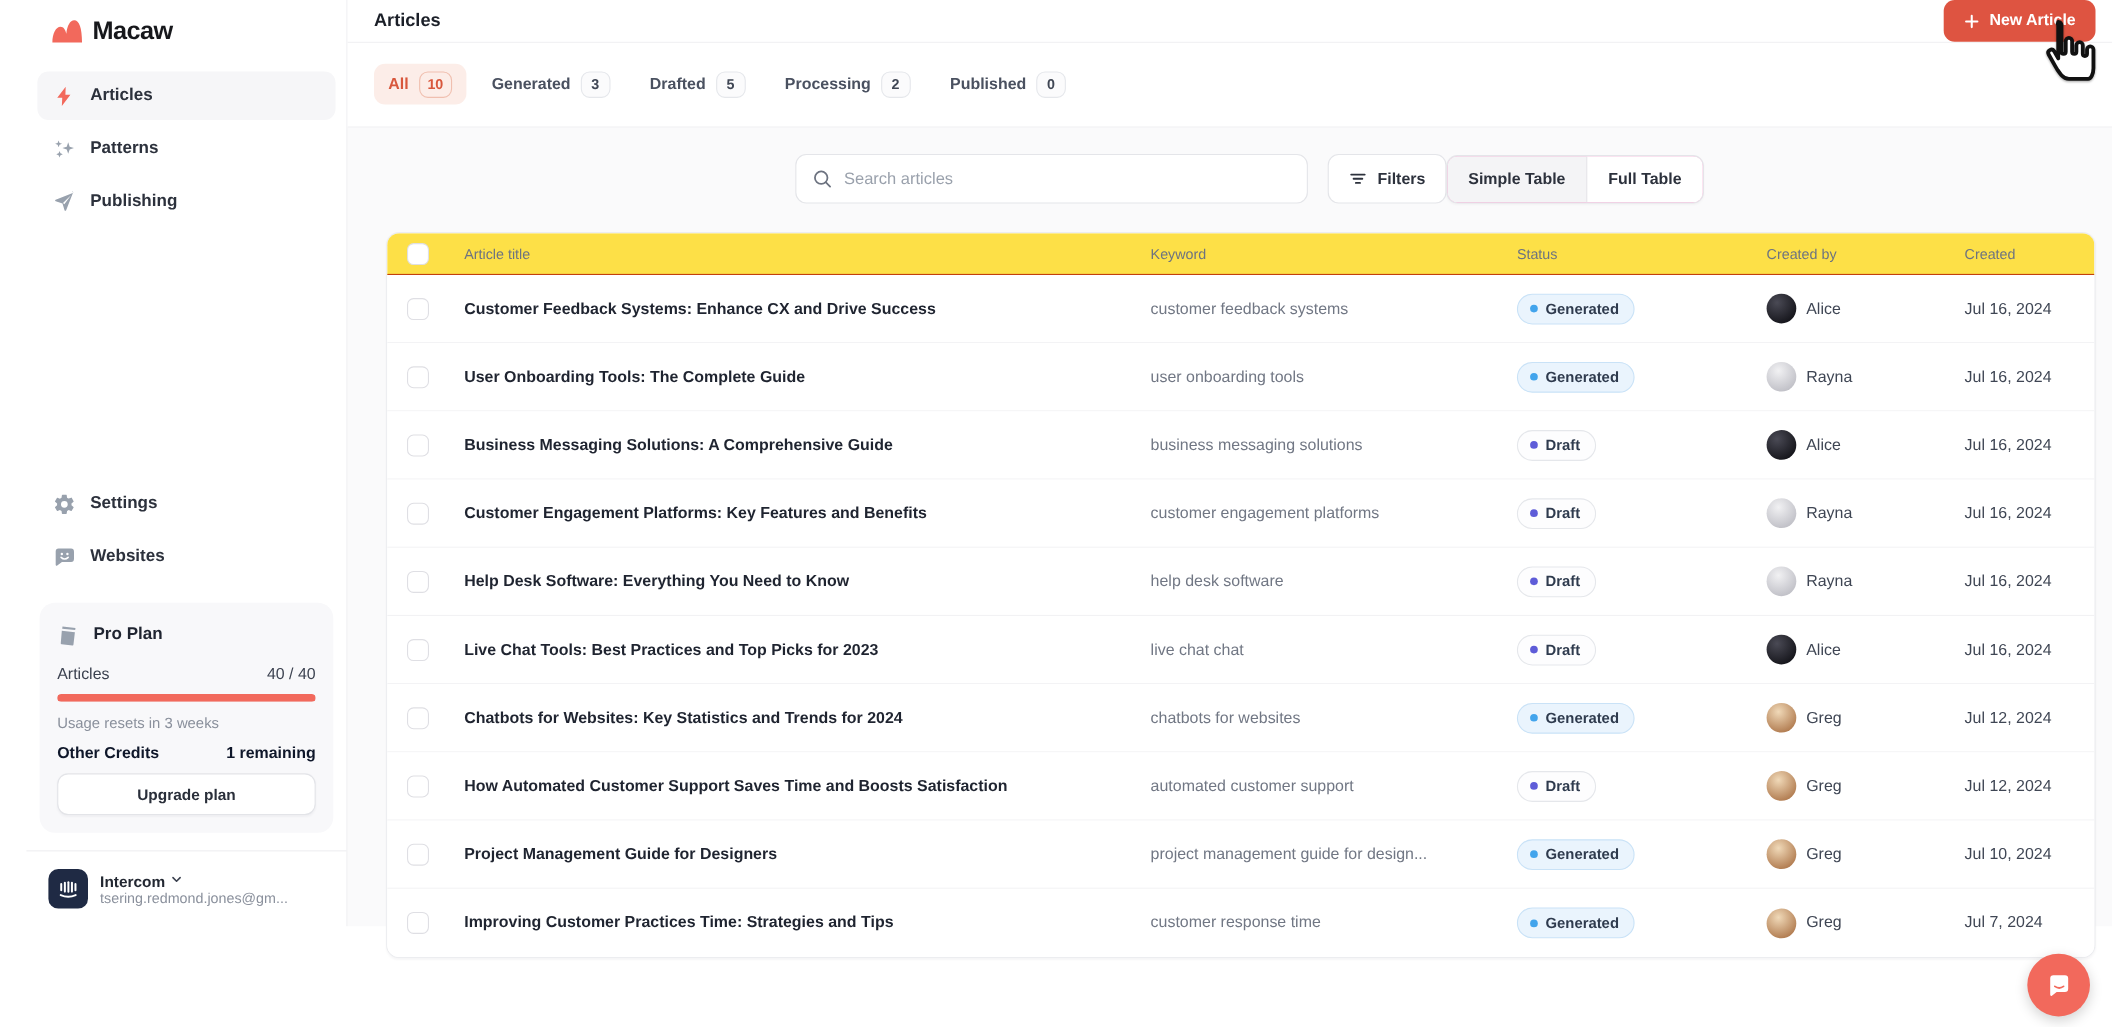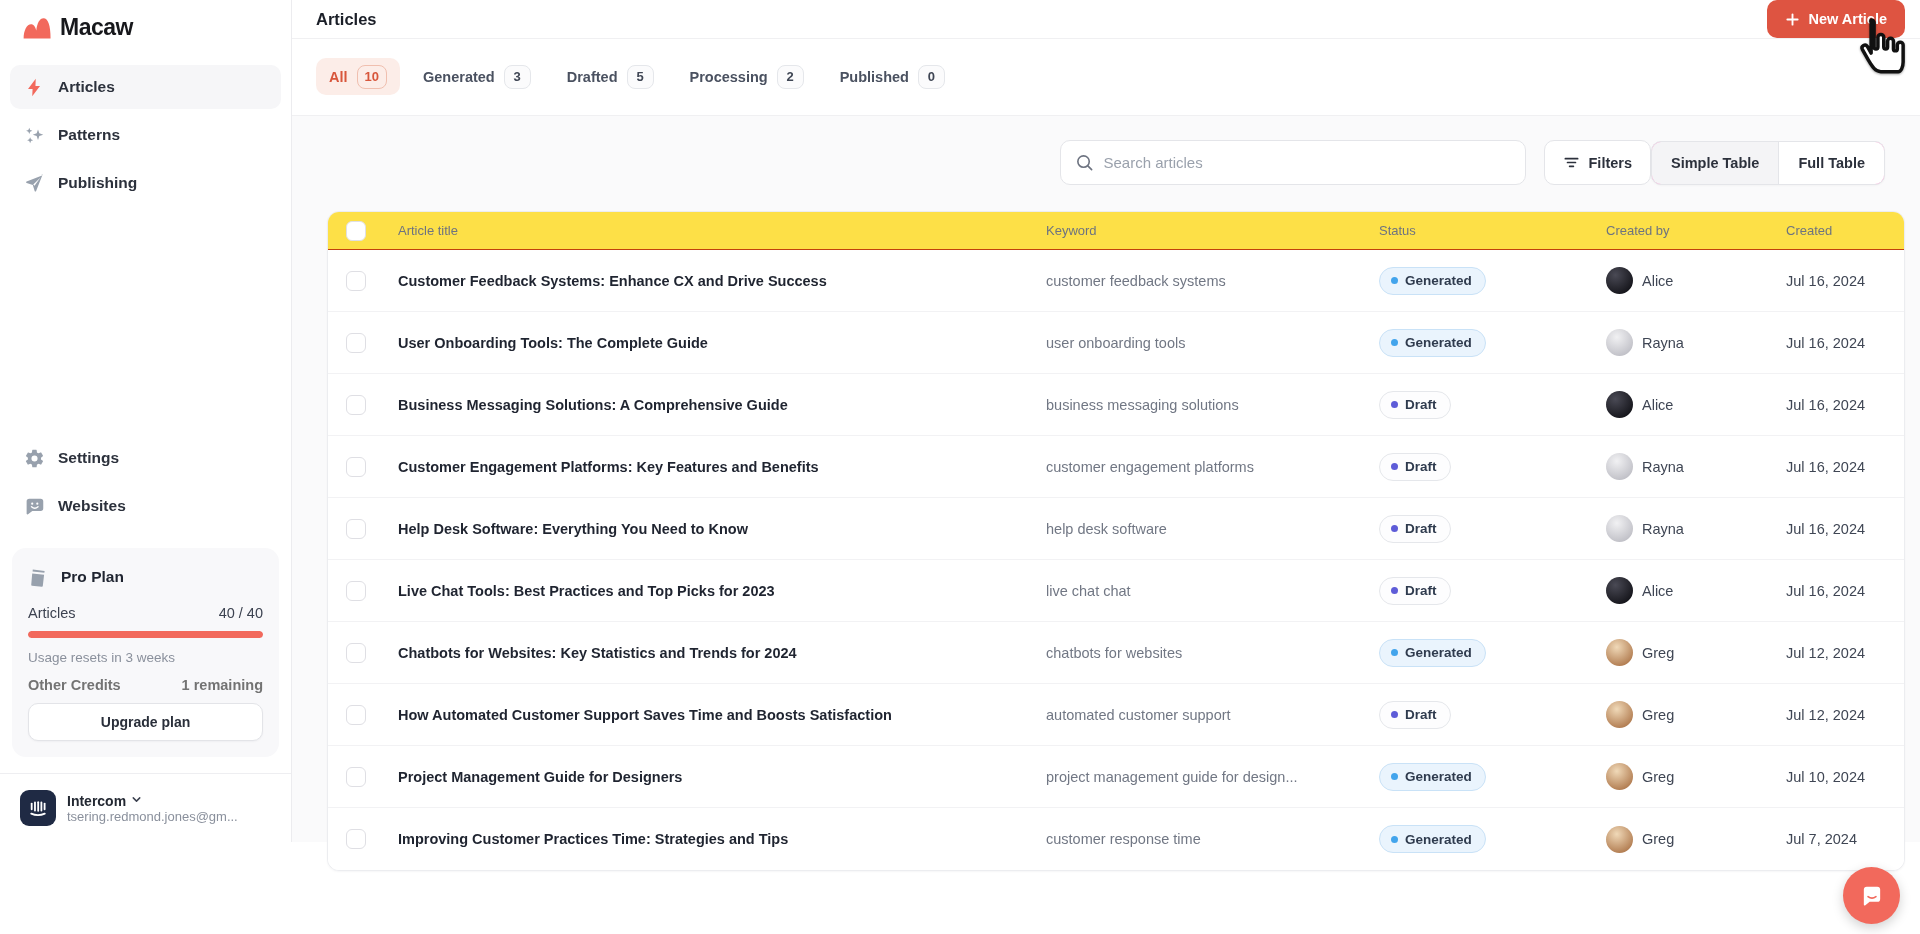--- a/index.html
+++ b/index.html
@@ -1,37 +1,37 @@
 <!DOCTYPE html>
 <html><head>
 <meta charset="utf-8">
 <style>
   * { margin:0; padding:0; box-sizing:border-box; }
   html,body { width:1920px; height:934px; overflow:hidden; font-family:"Liberation Sans","DejaVu Sans",sans-serif; background:#fff; color:#1f2430; }
-  .app { display:flex; width:1920px; height:842px; }
+  .app { display:flex; width:1920px; height:842px;padding-left:24px; }
 
   
   .sidebar { width:292px; min-width:292px; height:100%; background:#fff; border-right:1px solid #ECECEF; display:flex; flex-direction:column; padding:14px 10px 12px 10px; }
   .logo-row { display:flex; align-items:center; gap:8px; padding:0 12px; margin-bottom:24px; }
   .logo-mark { width:30px; height:24px; display:flex; }
   .logo-text { font-size:23px; font-weight:800; letter-spacing:-0.5px; color:#17181c; }
   .nav-item { display:flex; align-items:center; gap:13px; height:44px; padding:0 14px; border-radius:10px; cursor:pointer; margin-bottom:4px; }
   .nav-item .nav-label { font-size:15.5px; font-weight:600; color:#2c313c; }
   .nav-item.active { background:#F6F6F8; }
   .nav-icon { width:21px; height:21px; display:flex; align-items:center; justify-content:center; }
   .nav-spacer { flex:1 1 auto; }
 
   
   .plan-card { background:#F8F8FA; border-radius:14px; padding:18px 16px 16px 16px; margin:16px 2px 0 2px; }
   .plan-head { display:flex; align-items:center; gap:12px; margin-bottom:18px; }
   .plan-name { font-size:15.5px; font-weight:700; color:#1f2430; }
   .plan-row { display:flex; justify-content:space-between; align-items:center; margin-bottom:10px; }
   .plan-row .pl { font-size:14.5px; color:#3c4250; }
   .plan-row .pv { font-size:14.5px; color:#3c4250; }
-  .plan-row.bold .pl, .plan-row.bold .pv { font-weight:700; color:#737373; }
+  .plan-row.bold .pl, .plan-row.bold .pv { font-weight:700; color:#0f172a; }
   .progress-track { width:100%; height:7px; border-radius:4px; background:#EDEDEF; overflow:hidden; margin:4px 0 12px 0; }
   .progress-fill { height:100%; width:100%; background:#F2695C; border-radius:4px; }
   .usage-note { font-size:13.5px; color:#8A909C; margin-bottom:12px; }
   .upgrade-btn { width:100%; height:38px; background:#fff; border:1px solid #E3E4E8; border-radius:10px; font-size:14px; font-weight:700; color:#2a2f3a; display:flex; align-items:center; justify-content:center; cursor:pointer; margin-top:6px; box-shadow:0 1px 2px rgba(16,24,40,.04); }
 
   .sidebar-footer { border-top:1px solid #EEEEF1; margin:16px -10px 0 -10px; padding:16px 20px 4px 20px; display:flex; align-items:center; gap:11px; }
   .intercom-logo { width:36px; height:36px; border-radius:9px; background:#1F2A44; display:flex; align-items:center; justify-content:center; flex:none; }
   .acct-lines { min-width:0; }
   .acct-name { font-size:14px; font-weight:700; color:#232832; display:flex; align-items:flex-start; gap:4px; }
   .acct-email { font-size:13px; color:#8A909C; white-space:nowrap; overflow:hidden; }
@@ -44,21 +44,21 @@
 
   .tabbar { background:#fff; border-bottom:1px solid #F0F0F2; padding:19px 24px 20px 24px; display:flex; align-items:center; gap:10px; }
   .tab { display:flex; align-items:center; gap:9px; height:37px; padding:0 13px; border-radius:10px; cursor:pointer; }
   .tab-label { font-size:14.5px; font-weight:600; color:#4a5160; }
   .tab-count { min-width:27px; height:24px; padding:0 7px; display:flex; align-items:center; justify-content:center; border:1px solid #E5E7EB; background:#FBFBFC; border-radius:8px; font-size:13px; font-weight:600; color:#3f4654; }
   .tab.active { background:#FCEDE8; }
   .tab.active .tab-label { color:#D8573C; }
   .tab.active .tab-count { border-color:#F0BFAF; background:transparent; color:#D8573C; }
 
   .content { flex:1; padding:24px 15px 0 35px; }
-  .toolbar { display:flex; align-items:center; justify-content:flex-end; margin:0 20px 26px 36px; }
+  .toolbar { display:flex; align-items:center; justify-content:center; margin:0 20px 26px 36px; }
   .toolbar-left { display:flex; align-items:center; gap:18px; }
   .search-box { width:466px; height:45px; background:#fff; border:1px solid #E4E5E9; border-radius:10px; display:flex; align-items:center; gap:10px; padding:0 14px; }
   .search-box input { border:none; outline:none; flex:1; font-size:15px; color:#3c4250; font-family:inherit; background:transparent; }
   .search-box input::placeholder { color:#9AA1AC; }
   .filters-btn { height:45px; padding:0 18px; background:#fff; border:1px solid #E4E5E9; border-radius:10px; display:flex; align-items:center; gap:9px; font-size:14.5px; font-weight:700; color:#2c313c; cursor:pointer; }
   .view-toggle { display:flex; border:1px solid #E4E5E9; border-radius:10px; overflow:hidden; background:#f9a8d4; box-shadow:0 1px 2px rgba(16,24,40,.03); }
   .seg { height:42px; padding:0 19px; display:flex; align-items:center; font-size:14.5px; font-weight:700; color:#2c313c; cursor:pointer; background:#fff; }
   .seg + .seg { border-left:1px solid #E4E5E9; }
   .seg.active { background:#F4F4F6; }
 

